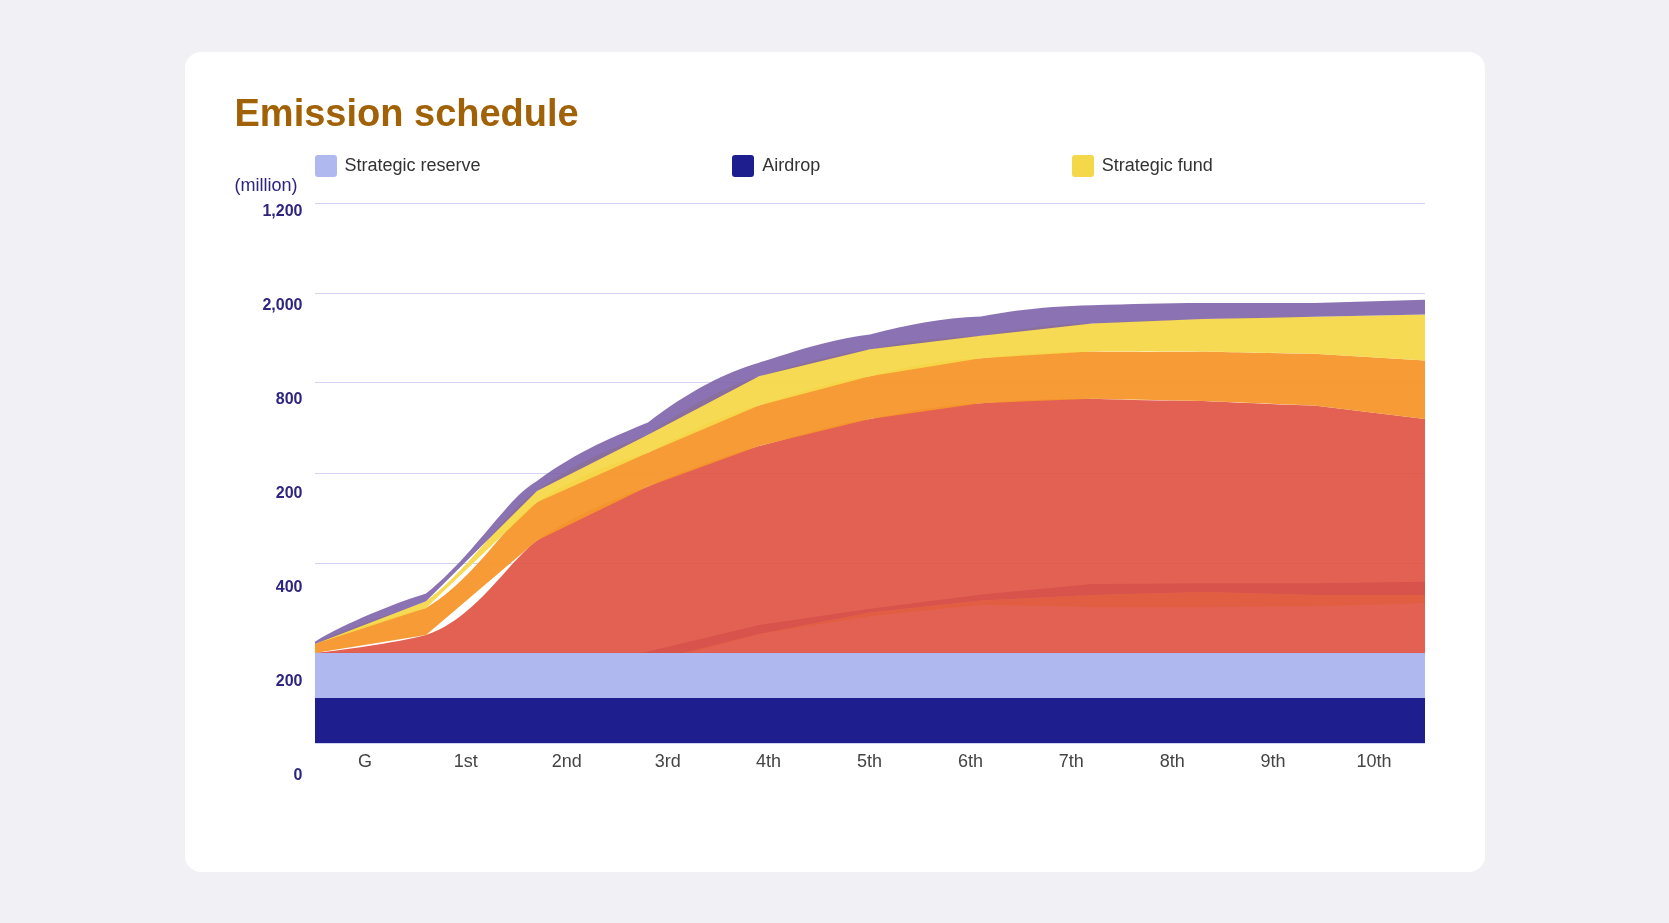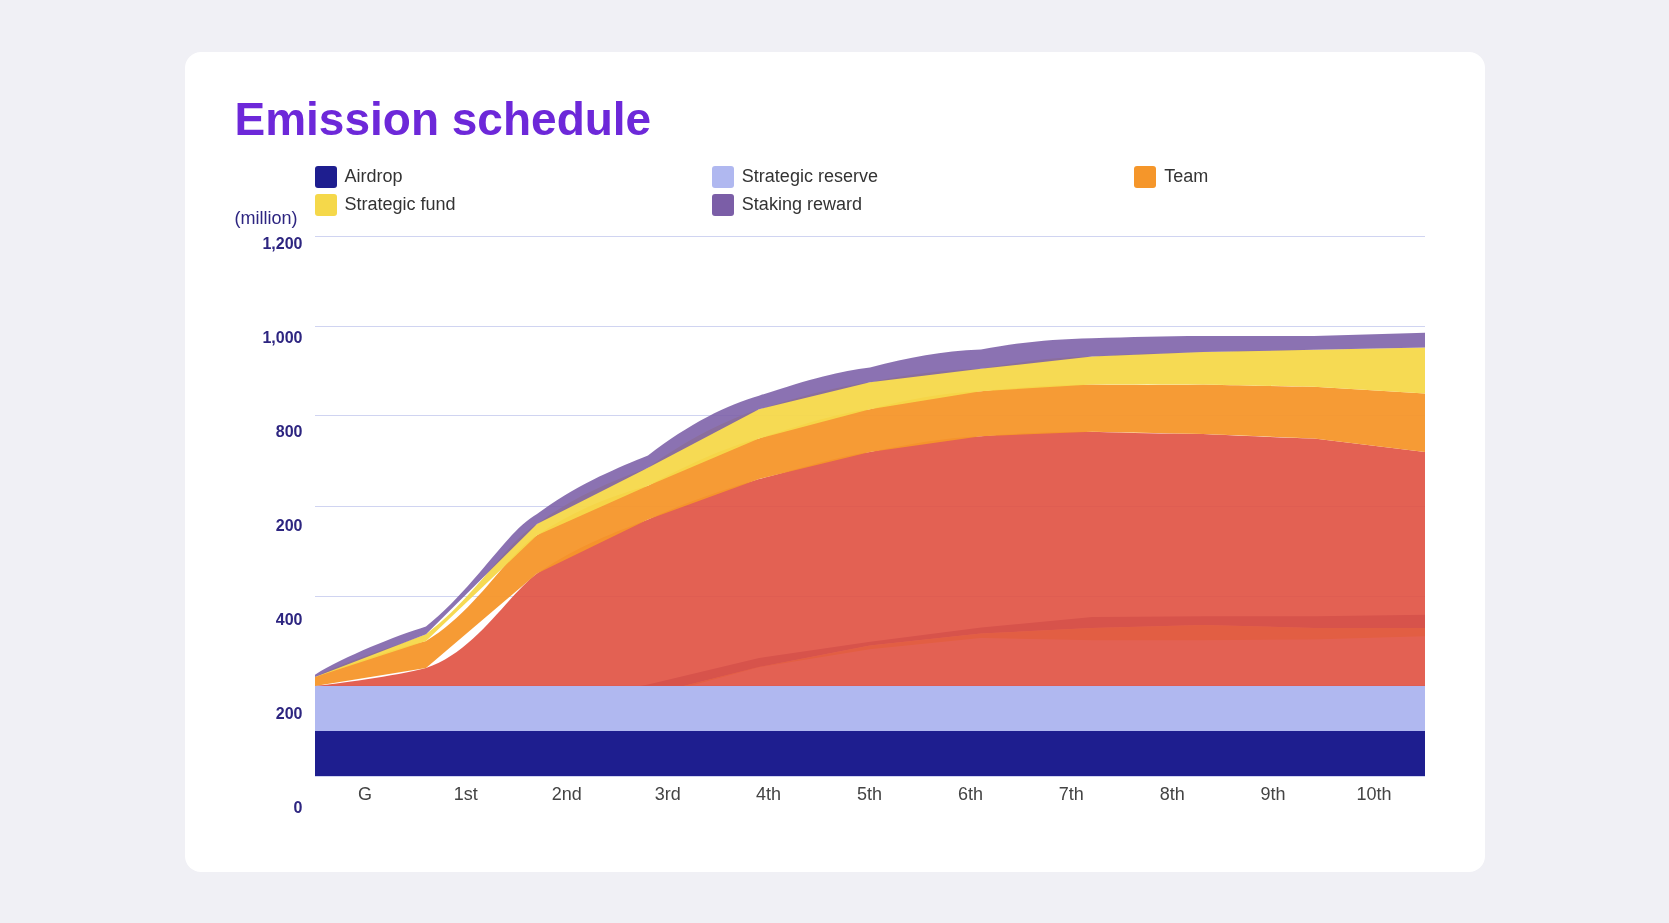--- a/index.html
+++ b/index.html
@@ -14,23 +14,23 @@
     }
     .card {
       background: white;
       border-radius: 16px;
       padding: 40px 60px 40px 50px;
       width: 1300px;
       min-height: 820px;
       position: relative;
     }
     .title {
-      font-size: 46px;
+      font-size: 38px;
       font-weight: 800;
-      color: #6d28d9;
+      color: #a16207;
       margin-bottom: 20px;
     }
     .legend {
       display: grid;
       grid-template-columns: repeat(3, auto);
       grid-template-rows: repeat(2, auto);
       gap: 6px 40px;
       margin-bottom: 20px;
       margin-left: 80px;
     }
@@ -123,52 +123,44 @@
   </style>
 </head>
 <body>
 
 <div class="card">
   <h1 class="title">Emission schedule</h1>
 
   <div class="legend">
 
     <div class="legend-item">
+      <div class="legend-color" style="background:#b0b8f0;"></div>
+      <span>Strategic reserve</span>
+    </div>
+    <div class="legend-item">
       <div class="legend-color" style="background:#1e1e8f;"></div>
       <span>Airdrop</span>
     </div>
-    <div class="legend-item">
-      <div class="legend-color" style="background:#b0b8f0;"></div>
-      <span>Strategic reserve</span>
-    </div>
-
-    <div class="legend-item">
-      <div class="legend-color" style="background:#f5962a;"></div>
-      <span>Team</span>
-    </div>
+
     <div class="legend-item">
       <div class="legend-color" style="background:#f5d84a;"></div>
       <span>Strategic fund</span>
-    </div>
-    <div class="legend-item">
-      <div class="legend-color" style="background:#7b5ea7;"></div>
-      <span>Staking reward</span>
     </div>
   </div>
 
   <div class="chart-area">
 
     <div class="y-axis">
       <span class="y-unit">(million)</span>
       <span class="y-label">0</span>
       <span class="y-label">200</span>
       <span class="y-label">400</span>
       <span class="y-label">200</span>
       <span class="y-label">800</span>
-      <span class="y-label">1,000</span>
+      <span class="y-label">2,000</span>
       <span class="y-label">1,200</span>
     </div>
 
     <div class="chart-plot">
 
       <div class="grid-lines">
 
         <div class="grid-line" style="top: 0%;"></div>
 
         <div class="grid-line" style="top: 16.67%;"></div>

